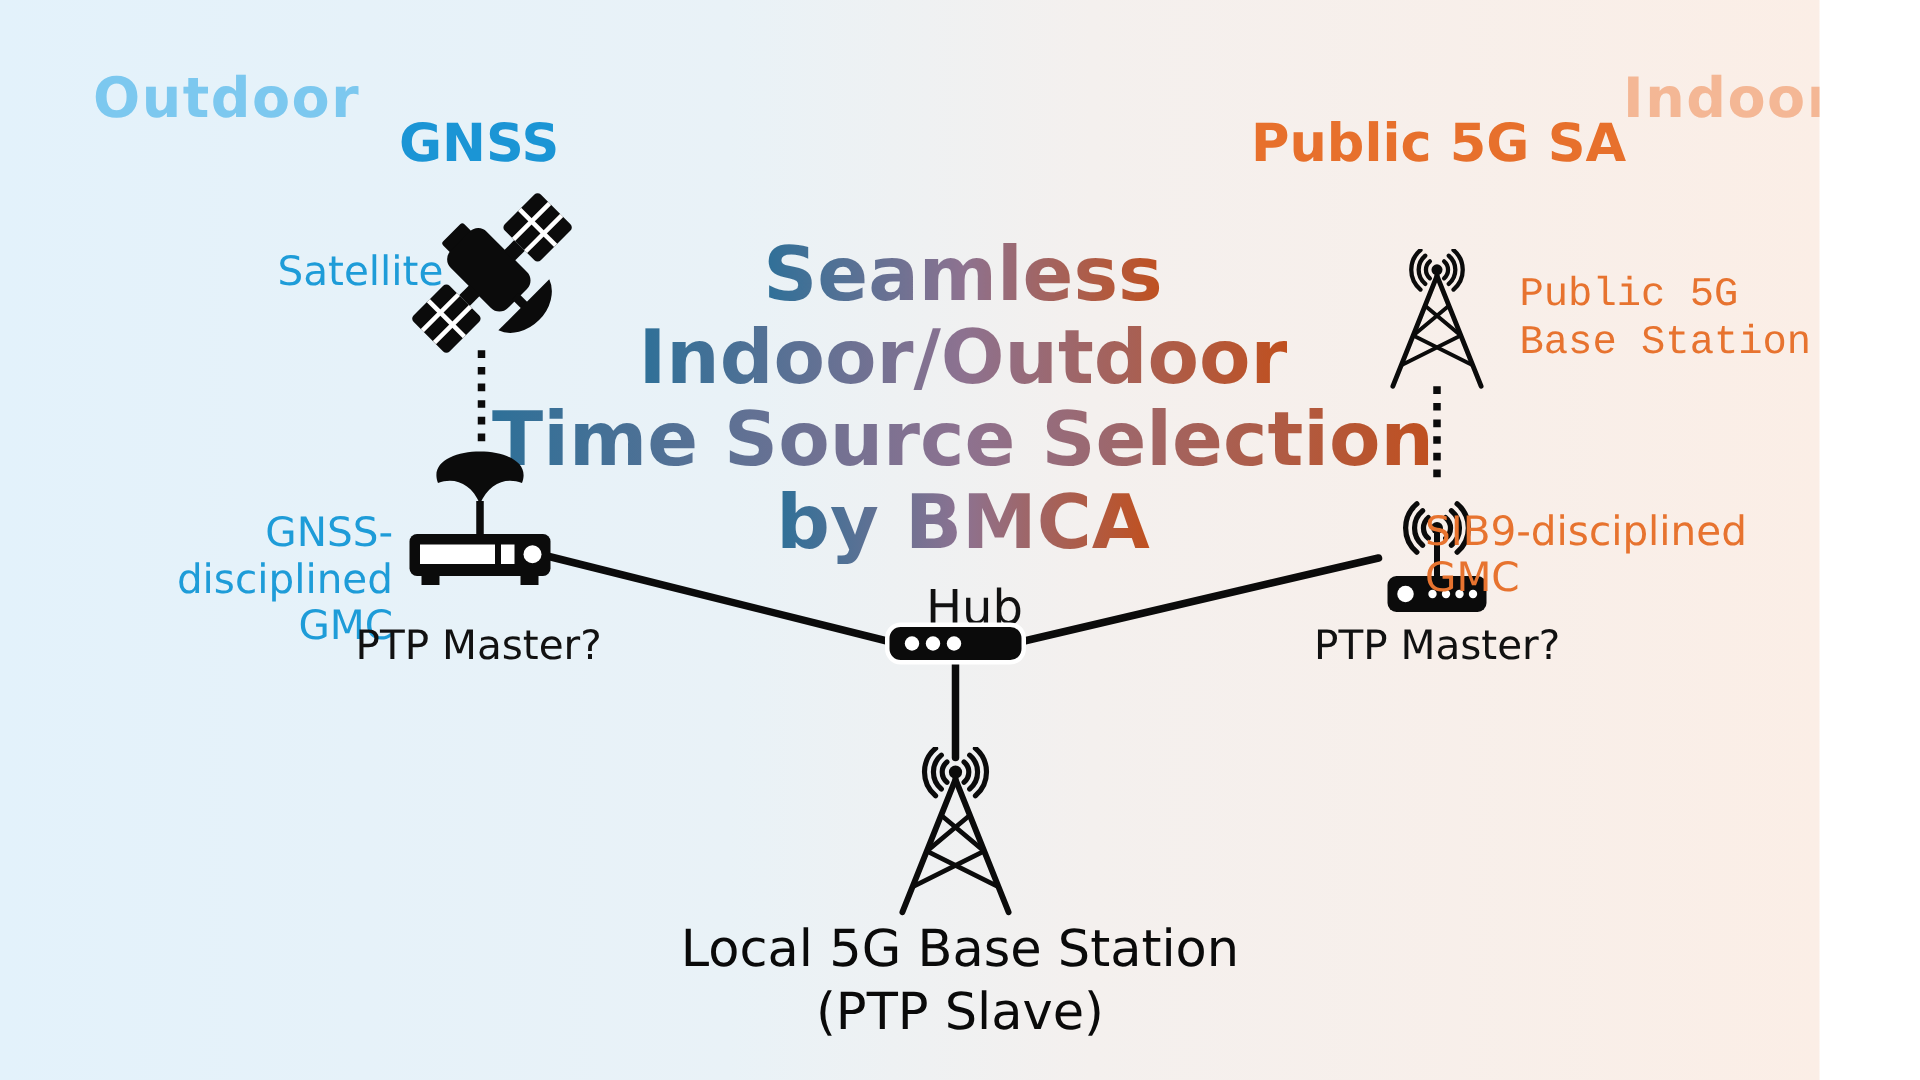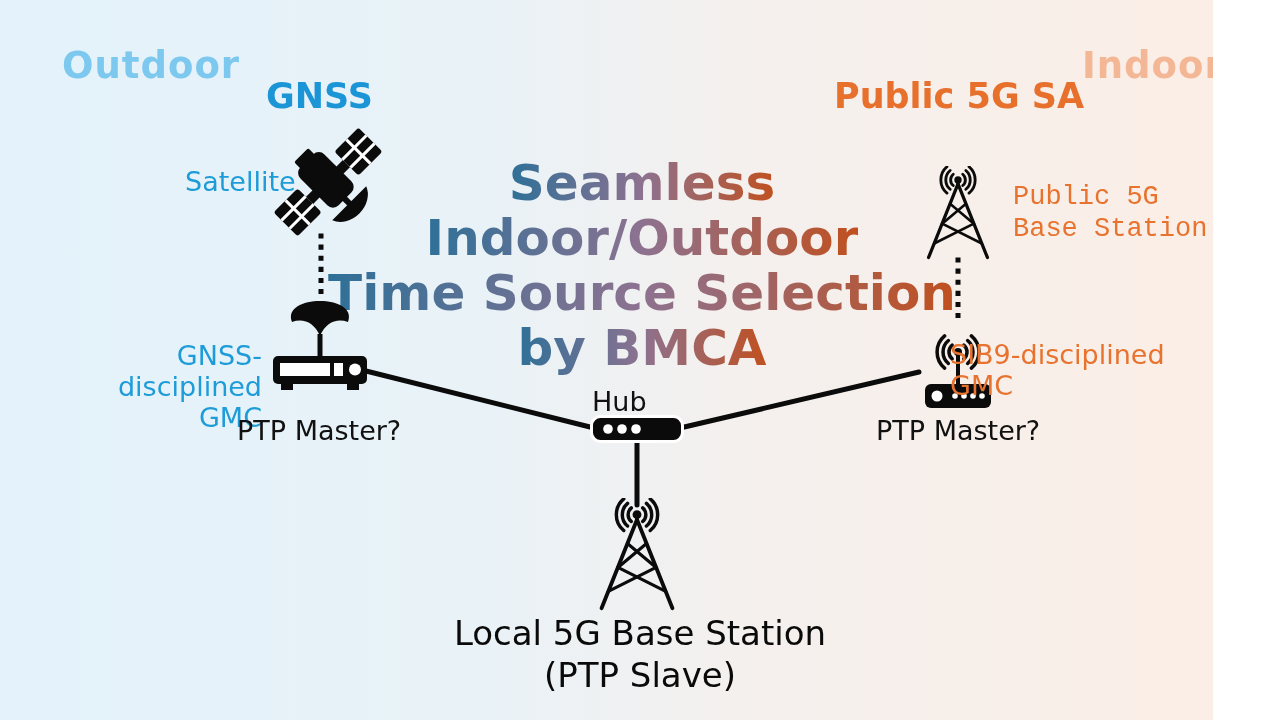--- a/index.html
+++ b/index.html
@@ -19,21 +19,21 @@
   .lbl-orange{color:#e7732f;font-size:27px;line-height:32px;}
   .lbl-black{color:#111;font-size:27px;}
   .title-wrap{left:0;top:156px;width:1284px;text-align:center;}
   .title-line{display:block;}
   .tline{
     display:inline-block;font-weight:bold;font-size:50px;line-height:55px;
     background:linear-gradient(90deg,#2e7098 0%,#8d7290 50%,#c0501f 100%);
     -webkit-background-clip:text;background-clip:text;
     -webkit-text-fill-color:transparent;color:transparent;
   }
-  .hub-label{font-size:27px;color:#111;text-align:left;}
+  .hub-label{font-size:32px;color:#111;text-align:right;}
   .bs-label{font-size:34px;line-height:42px;color:#0a0a0a;text-align:center;margin-top:18px;}
   svg{display:block;}
 </style>
 </head>
 <body>
 
 <div class="canvas">
 
   <svg class="abs" style="left:0;top:0;" width="1280" height="720" viewBox="0 0 1280 720">
     <line x1="321" y1="236" x2="321" y2="296" stroke="#0b0b0b" stroke-width="5" stroke-dasharray="0.1 11" stroke-linecap="square"></line>

